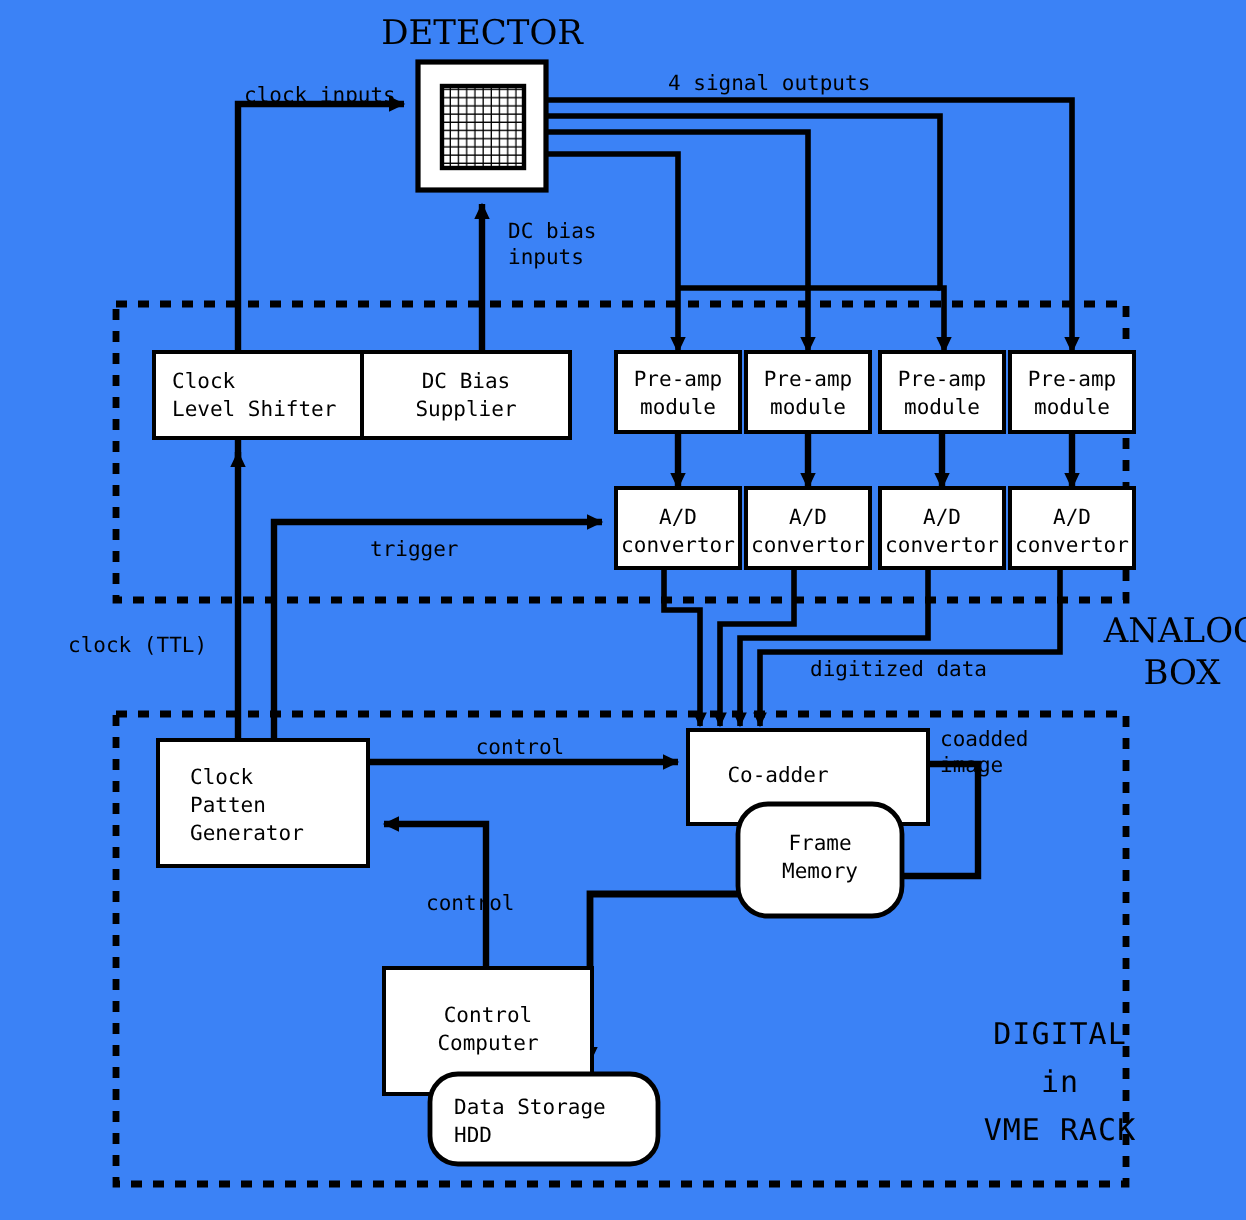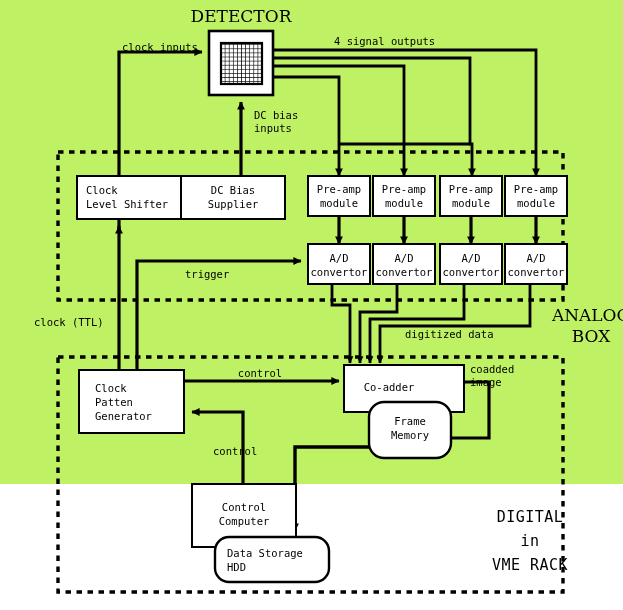--- a/index.html
+++ b/index.html
@@ -1,18 +1,18 @@
 <!DOCTYPE html>
 <html><head>
 <meta charset="utf-8">
 <style>
   html,body{margin:0;padding:0;background:#ffffff;}
   body{width:623px;height:610px;overflow:hidden;
        font-family:"DejaVu Sans Mono","Liberation Mono",monospace;}
-  #diagram{position:relative;width:623px;height:484px;background:#bef264;}
+  #diagram{position:relative;width:623px;height:610px;background:#3b82f6;}
   svg{position:absolute;left:0;top:0;width:623px;height:610px;}
   .mono{font-family:"DejaVu Sans Mono","Liberation Mono",monospace;}
   .serif{font-family:"DejaVu Serif","Liberation Serif",serif;}
   text{fill:#000;}
   .boxtxt{font-size:10.5px;}
   .lbl{font-size:10.5px;}
   .bigserif{font-size:17px;}
   .bigmono{font-size:15px;letter-spacing:0.5px;}
 </style>
 </head>

